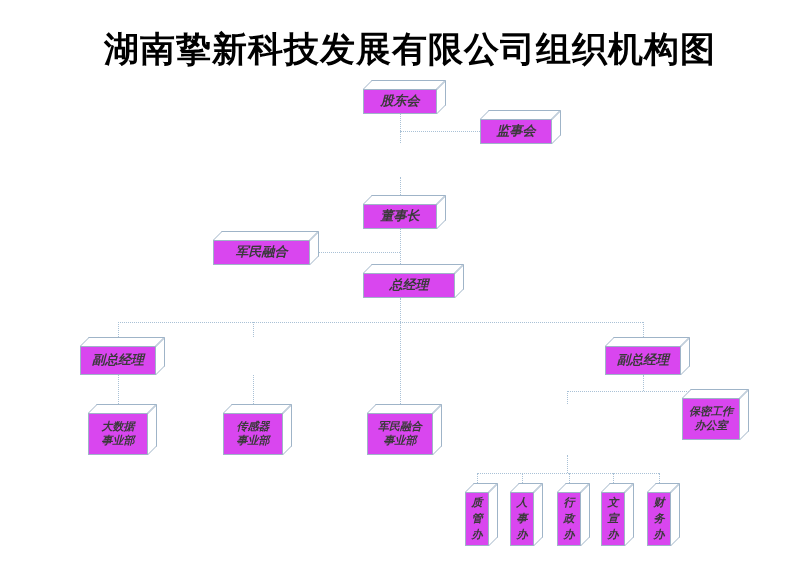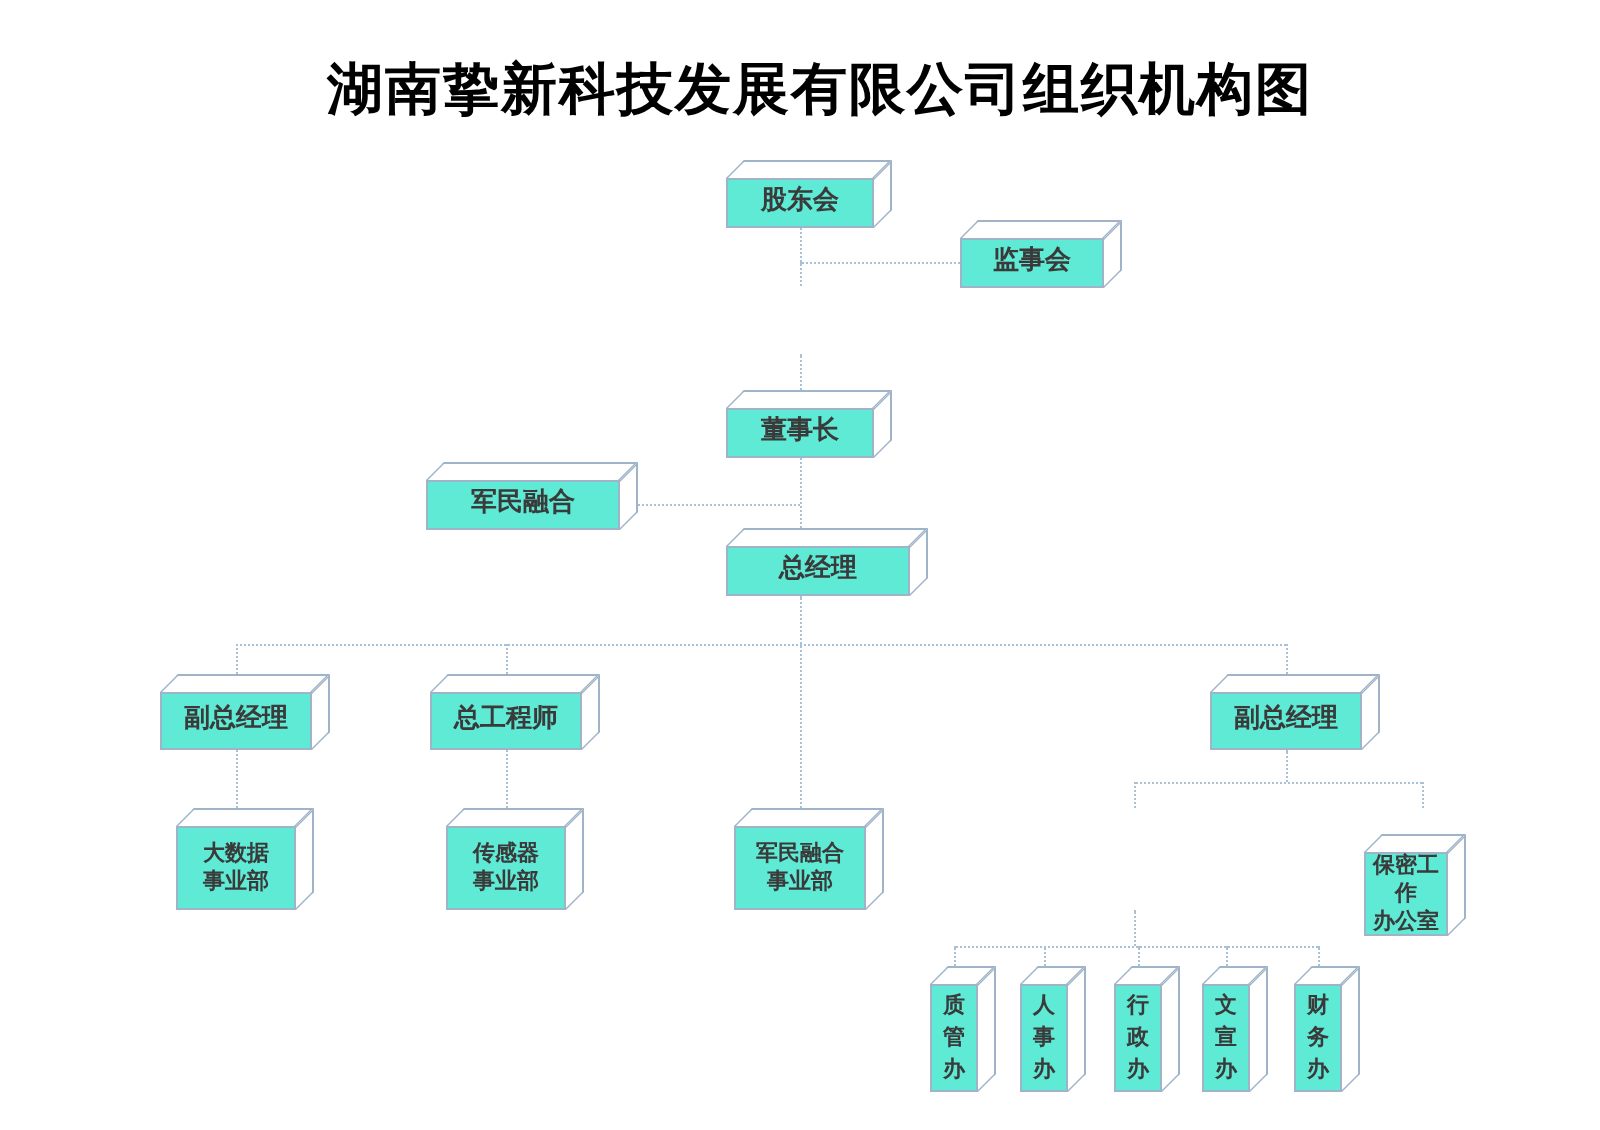--- a/index.html
+++ b/index.html
@@ -18,35 +18,36 @@
     position:relative;
     width:800px;height:565px;
     background:var(--background);
     overflow:hidden;
   }
   .chart-title{
     position:absolute;
     left:410px;top:26px;
     transform:translateX(-50%);
     white-space:nowrap;
-    font-size:28px;
+    font-size:35px;
     font-weight:700;
     letter-spacing:1px;
     color:var(--title-text);
   }
   
   .box{
     position:absolute;
     box-sizing:border-box;
-    background:#5eead4;
+    background:#d946ef;
     border:1px solid var(--box-border);
     display:flex;
     align-items:center;
     justify-content:center;
     z-index:2;
+    font-style:italic;
   }
   .box::before{ 
     content:"";
     position:absolute;
     box-sizing:border-box;
     left:-1px;top:-10px;
     width:calc(100% + 2px);height:9px;
     background:#fff;
     border:1px solid var(--box-border);
     border-bottom:none;
@@ -133,40 +134,37 @@
   <div class="box" style="left:213px;top:240px;width:97px;height:25px">
     <span class="lbl">军民融合</span>
   </div>
   <div class="box" style="left:363px;top:273px;width:92px;height:25px">
     <span class="lbl">总经理</span>
   </div>
 
   <div class="box" style="left:80px;top:346px;width:76px;height:29px">
     <span class="lbl">副总经理</span>
   </div>
-  <div class="box" style="left:215px;top:346px;width:76px;height:29px">
-    <span class="lbl">总工程师</span>
-  </div>
   <div class="box" style="left:605px;top:346px;width:76px;height:29px">
     <span class="lbl">副总经理</span>
   </div>
 
   <div class="box small" style="left:88px;top:413px;width:60px;height:42px">
     <span class="lbl">大数据
 事业部</span>
   </div>
   <div class="box small" style="left:223px;top:413px;width:60px;height:42px">
     <span class="lbl">传感器
 事业部</span>
   </div>
   <div class="box small" style="left:367px;top:413px;width:66px;height:42px">
     <span class="lbl">军民融合
 事业部</span>
   </div>
-  <div class="box small" style="left:682px;top:426px;width:42px;height:42px">
+  <div class="box small" style="left:682px;top:398px;width:58px;height:42px">
     <span class="lbl">保密工作
 办公室</span>
   </div>
 
   <div class="box office" style="left:465px;top:492px;width:24px;height:54px">
     <span class="lbl">质
 管
 办</span>
   </div>
   <div class="box office" style="left:510px;top:492px;width:24px;height:54px">

